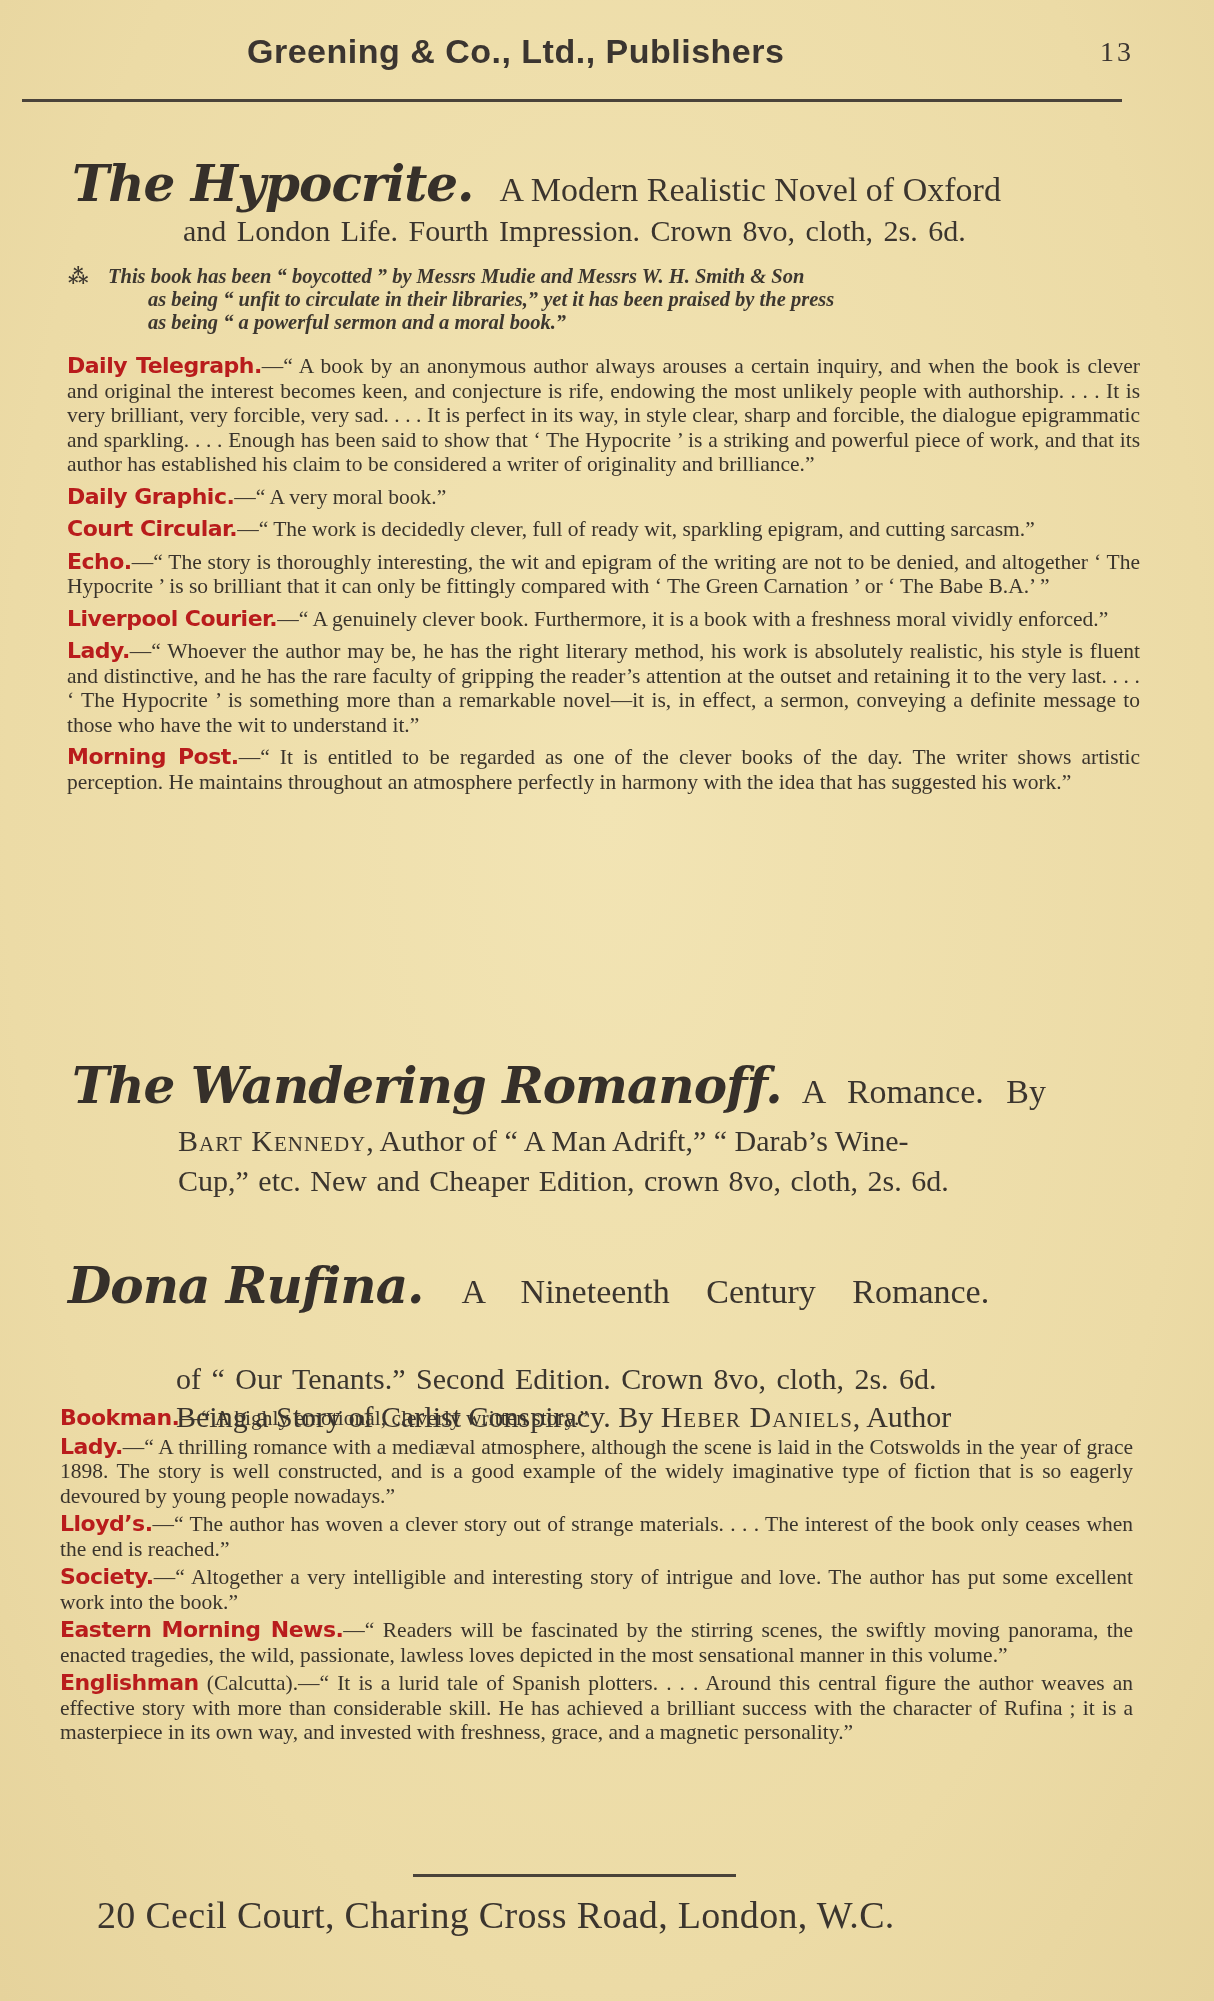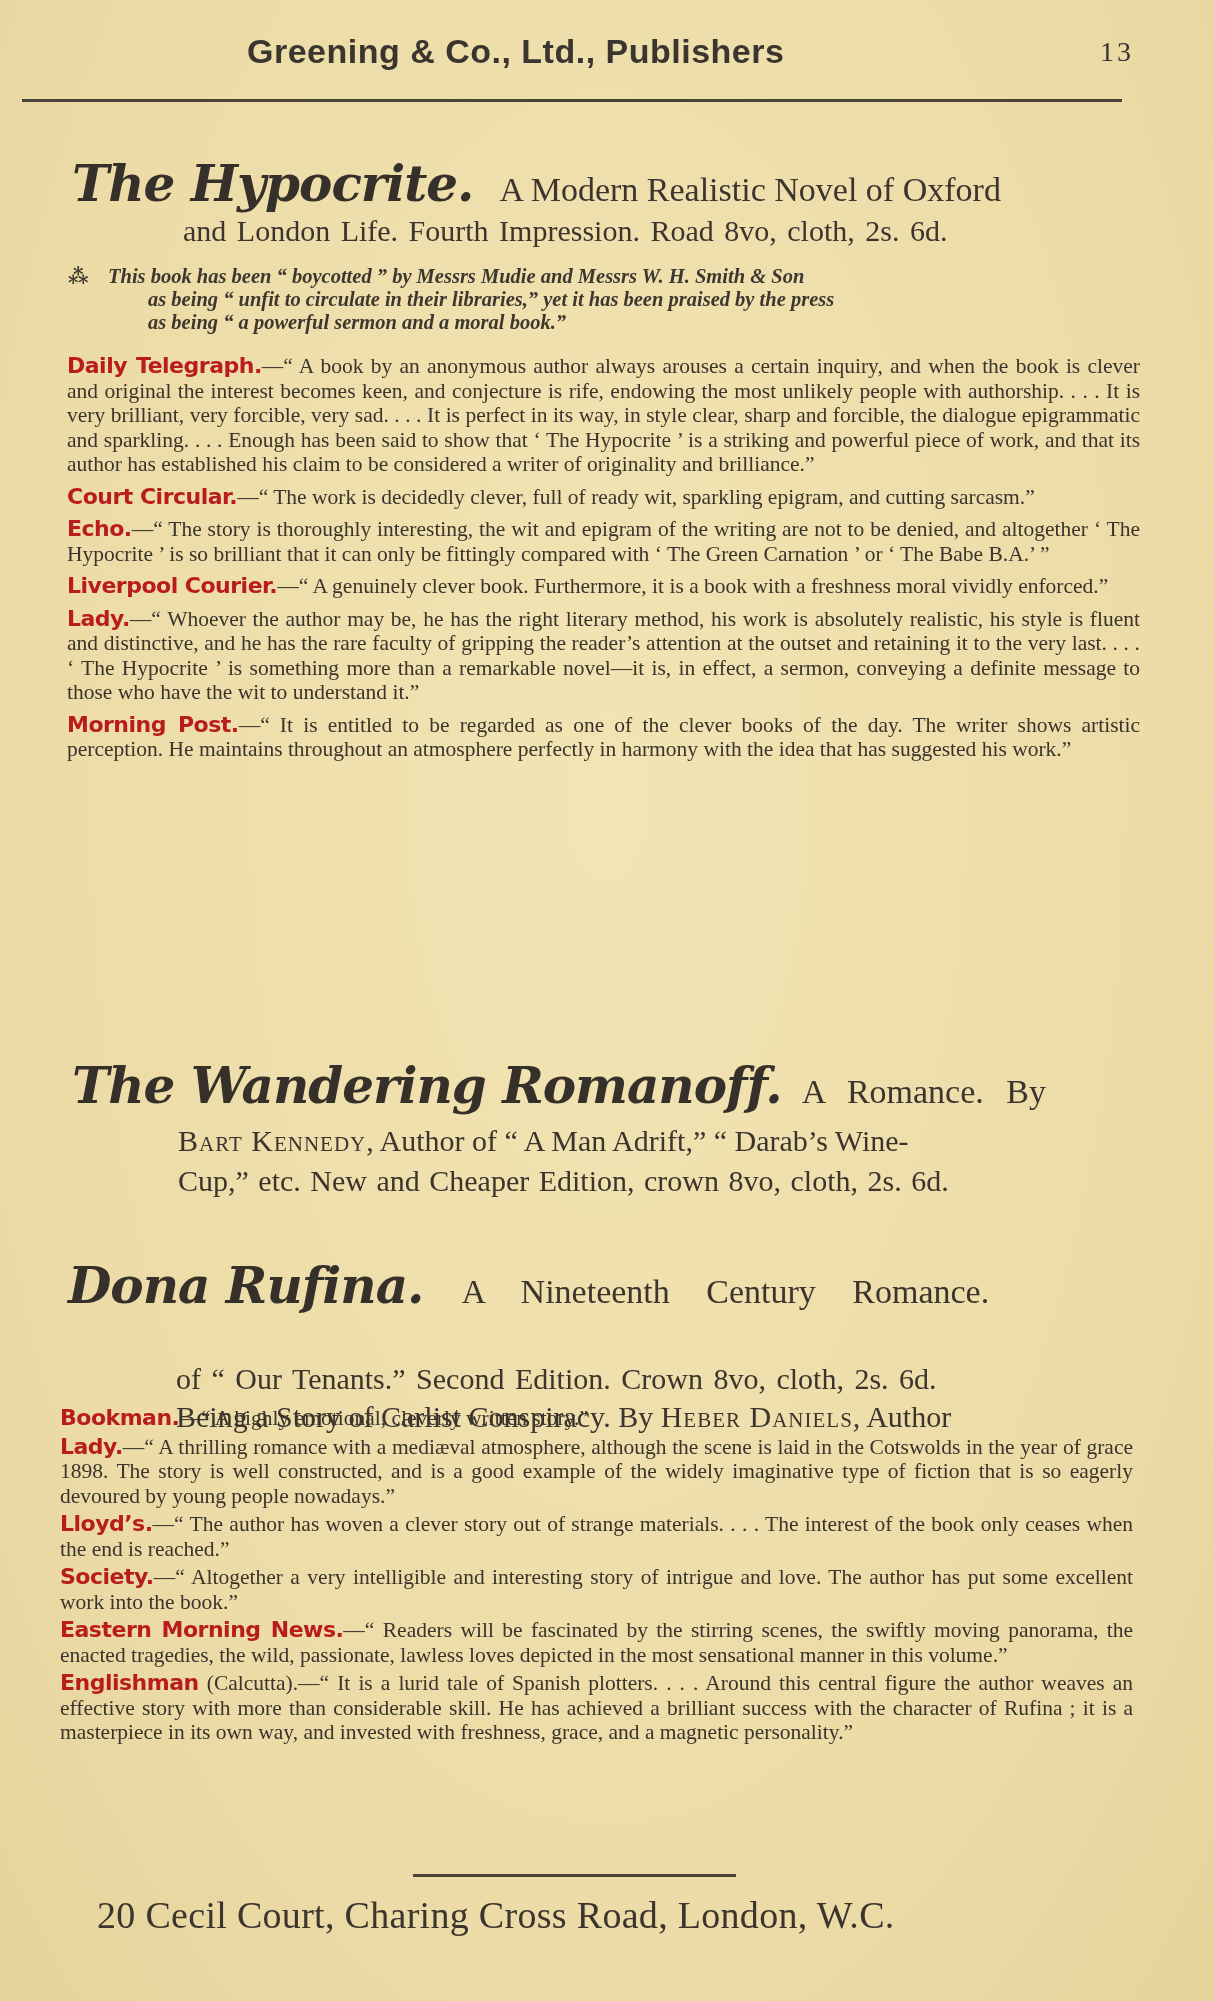--- a/index.html
+++ b/index.html
@@ -79,31 +79,32 @@
     <span class="title">Greening &amp; Co., Ltd., Publishers</span>
     <span class="folio">13</span>
   </div>
   <div class="head-rule"></div>
 
   <div class="blk" style="top:0;">
     <div class="heading-line" style="left:72px; top:154px;">
       <span class="script-title">The Hypocrite.</span>
       <span class="sub" style="margin-left:22px;">A Modern Realistic Novel of Oxford</span>
     </div>
-    <div class="heading-line sub" style="left:183px; top:214px; font-size:30px; word-spacing:3px;">and London Life.  Fourth Impression.  Road 8vo, cloth, 2s. 6d.</div>
+    <div class="heading-line sub" style="left:183px; top:214px; font-size:30px; word-spacing:3px;">and London Life.  Fourth Impression.  Crown 8vo, cloth, 2s. 6d.</div>
 
     <div class="note" style="top:265px;">
       <span class="stars">⁂</span>
       <span class="note-text" style="margin-left:40px;">This book has been “ boycotted ” by Messrs Mudie and Messrs W. H. Smith &amp; Son</span>
       <span class="note-text" style="margin-left:80px;">as being “ unfit to circulate in their libraries,” yet it has been praised by the press</span>
       <span class="note-text" style="margin-left:80px;">as being “ a powerful sermon and a moral book.”</span>
     </div>
 
     <div class="reviews" style="top:354px;">
       <p class="review" style="margin:0 0 8px;"><span class="src">Daily Telegraph.</span><span>—“ A book by an anonymous author always arouses a certain inquiry, and when the book is clever and original the interest becomes keen, and conjecture is rife, endowing the most unlikely people with authorship. . . .  It is very brilliant, very forcible, very sad. . . .  It is perfect in its way, in style clear, sharp and forcible, the dialogue epigrammatic and sparkling.  . . .  Enough has been said to show that ‘ The Hypocrite ’ is a striking and powerful piece of work, and that its author has established his claim to be considered a writer of originality and brilliance.”</span></p>
+      <p class="review" style="margin:0 0 8px;"><span class="src">Daily Graphic.</span><span>—“ A very moral book.”</span></p>
       <p class="review" style="margin:0 0 8px;"><span class="src">Court Circular.</span><span>—“ The work is decidedly clever, full of ready wit, sparkling epigram, and cutting sarcasm.”</span></p>
       <p class="review" style="margin:0 0 8px;"><span class="src">Echo.</span><span>—“ The story is thoroughly interesting, the wit and epigram of the writing are not to be denied, and altogether ‘ The Hypocrite ’ is so brilliant that it can only be fittingly compared with ‘ The Green Carnation ’ or ‘ The Babe B.A.’ ”</span></p>
       <p class="review" style="margin:0 0 8px;"><span class="src">Liverpool Courier.</span><span>—“ A genuinely clever book.  Furthermore, it is a book with a freshness moral vividly enforced.”</span></p>
       <p class="review" style="margin:0 0 8px;"><span class="src">Lady.</span><span>—“ Whoever the author may be, he has the right literary method, his work is absolutely realistic, his style is fluent and distinctive, and he has the rare faculty of gripping the reader’s attention at the outset and retaining it to the very last. . . .  ‘ The Hypocrite ’ is something more than a remarkable novel—it is, in effect, a sermon, conveying a definite message to those who have the wit to understand it.”</span></p>
       <p class="review" style="margin:0 0 8px;"><span class="src">Morning Post.</span><span>—“ It is entitled to be regarded as one of the clever books of the day. The writer shows artistic perception.  He maintains throughout an atmosphere perfectly in harmony with the idea that has suggested his work.”</span></p>
     </div>
   </div>
 
   <div class="blk" style="top:0;">
     <div class="heading-line" style="left:72px; top:1056px;">

